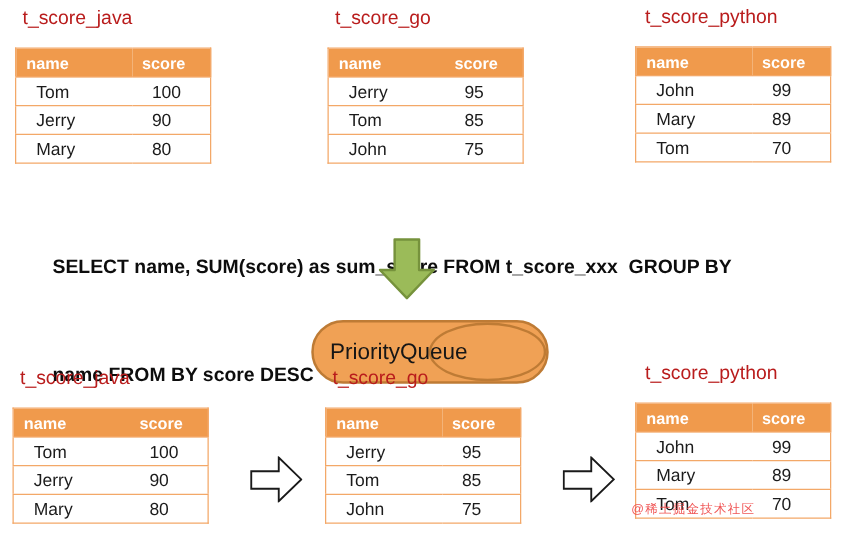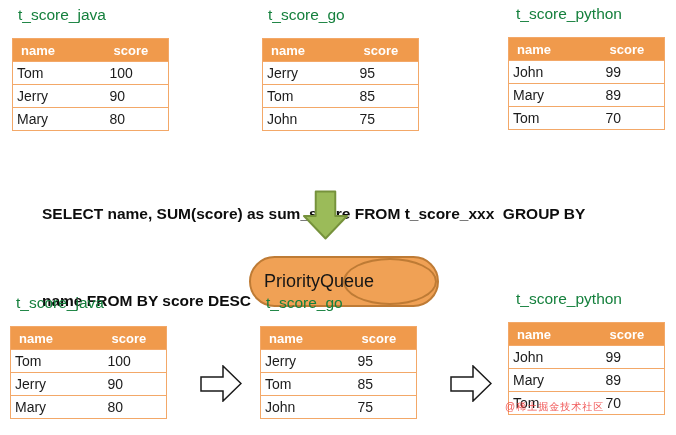--- a/index.html
+++ b/index.html
@@ -1,24 +1,24 @@
 <!DOCTYPE html>
 <html><head>
 <meta charset="utf-8">
 <style>
   * { margin:0; padding:0; box-sizing:border-box; }
   html,body { background:#fff; }
   body { font-family:"Liberation Sans", sans-serif; }
   .canvas { position:relative; width:676px; height:435px; background:#ffffff; overflow:hidden; }
 
   .tbl-wrap { position:absolute; width:157px; }
-  .tbl-title { font-size:15.5px; color:#15803d; line-height:20px; margin:0 0 13px 6px; }
+  .tbl-title { font-size:15.5px; color:#b91c1c; line-height:20px; margin:0 0 13px 6px; }
   table.score { width:157px; border-collapse:collapse; background:#fff; border:1px solid #F3A868; table-layout:fixed; }
   table.score th { background:#F09A4C; color:#ffffff; font-size:13px; font-weight:bold; text-align:left; padding:3px 8px; height:23px; }
-  table.score td { font-size:14px; color:#1b1b1b; padding:2px 4px; height:23px; border-top:1px solid #F3A868; background:#fff; }
+  table.score td { font-size:14px; color:#1b1b1b; padding:2px 16px; height:23px; border-top:1px solid #F3A868; background:#fff; }
   table.score th:first-child, table.score td:first-child { width:93px;margin-left:44px; }
 
   .sql { position:absolute; left:42px; top:141px; width:610px; font-size:15.5px; font-weight:bold;
          color:#0d0d0d; line-height:29px; white-space:pre-wrap; }
 
   .green-arrow { position:absolute; left:303px; top:190px; width:45px; height:50px; }
 
   .capsule { position:absolute; left:249px; top:256px; width:190px; height:51px;
              background:#F0A155; border:2px solid #BE7B35; border-radius:26px; }
   .capsule-ellipse { position:absolute; right:0; top:0; width:94px; height:47px;

